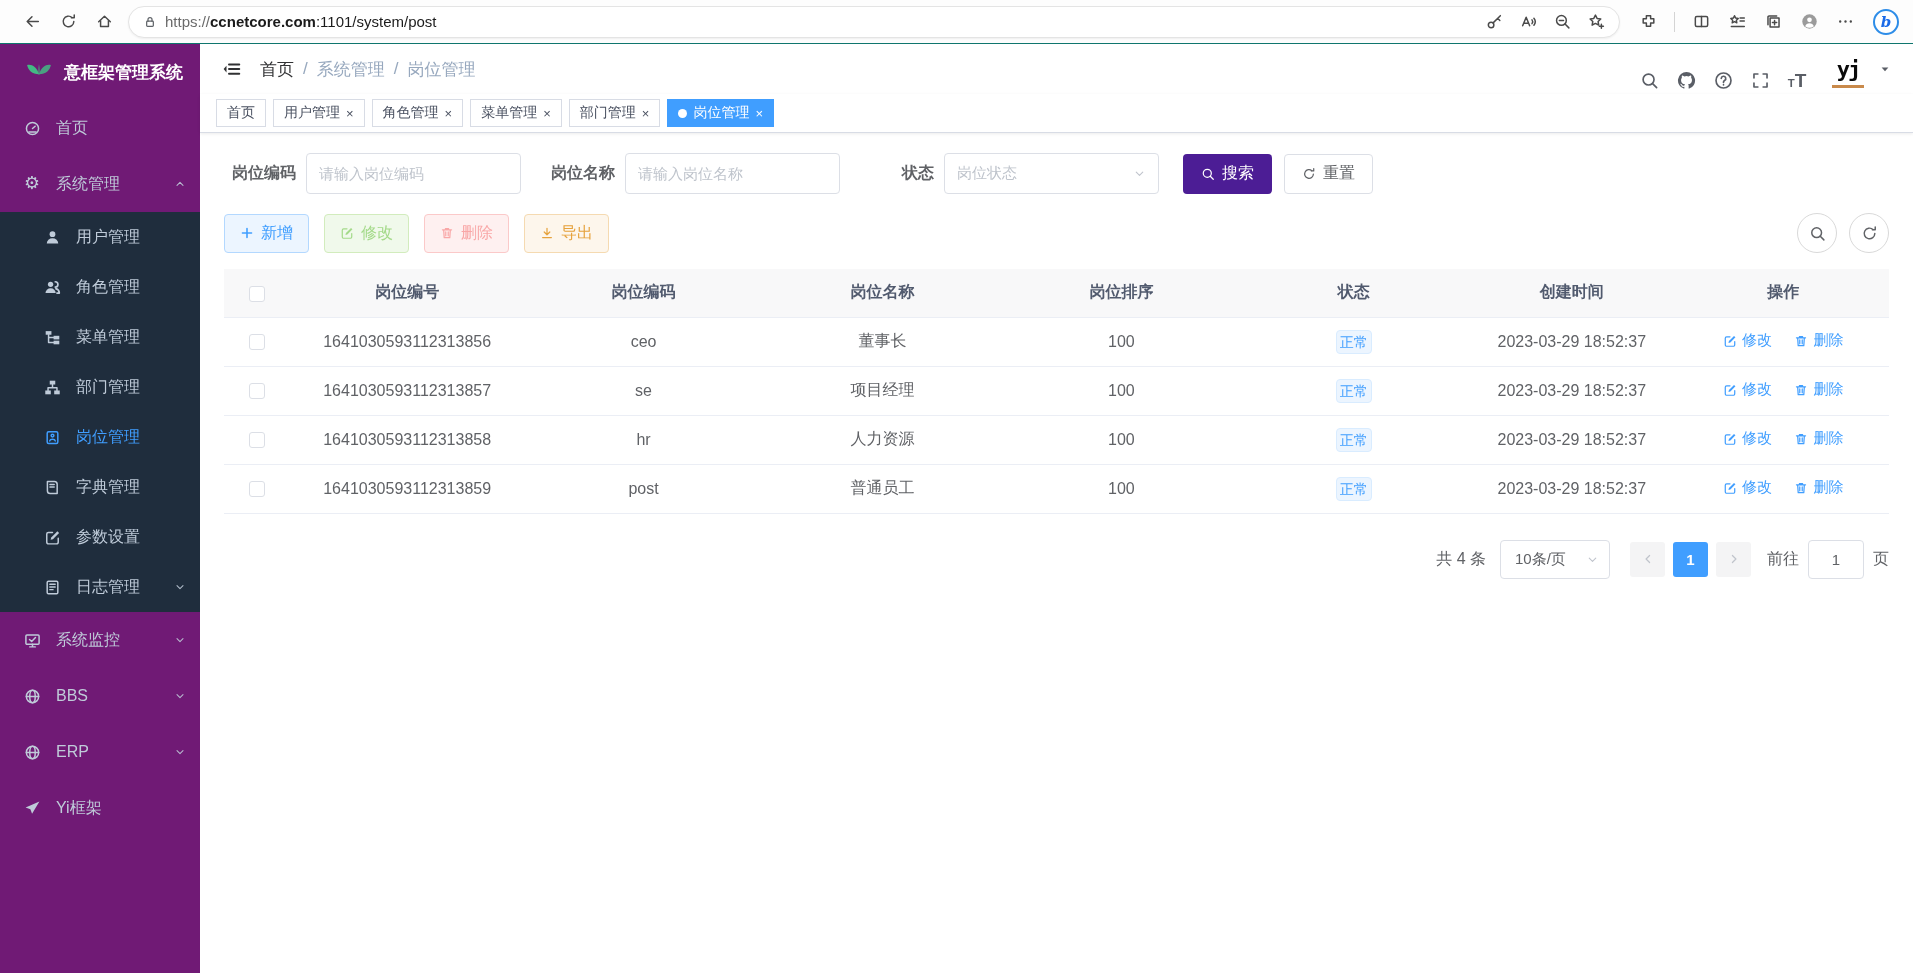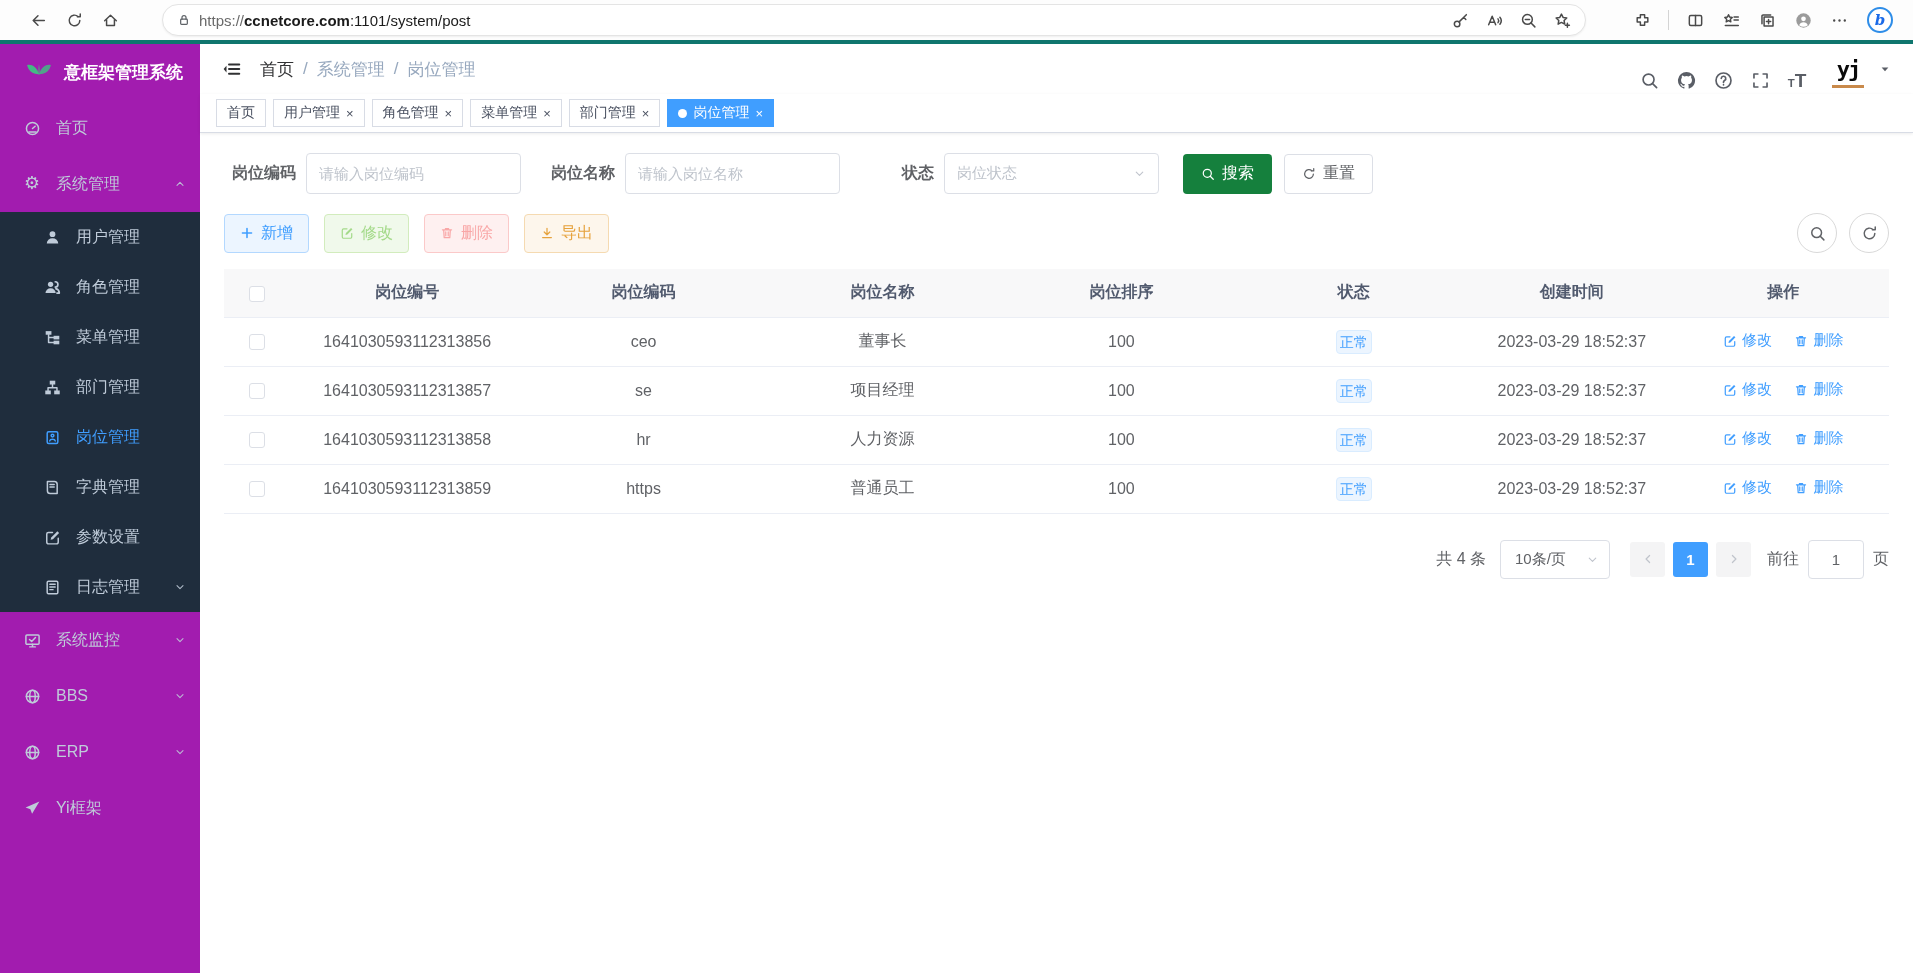--- a/index.html
+++ b/index.html
@@ -1,37 +1,37 @@
 <!DOCTYPE html>
 <html><head>
 <meta charset="utf-8">
 <style>
   * { box-sizing: border-box; margin: 0; padding: 0; }
   html,body { width:1913px; height:974px; overflow:hidden; }
   body { font-family:"Liberation Sans","DejaVu Sans",sans-serif; background:#fff; color:#303133; }
   svg { display:block; }
 
   
-  .browser { height:44px; background:#fdfdfd; border-bottom:4px solid #0f766e; display:flex; align-items:center; padding:0 20px;gap:28px; }
+  .browser { height:44px; background:#fdfdfd; border-bottom:1px solid #0f766e; display:flex; align-items:center; padding:0 14px; }
   .b-ic { width:36px; height:32px; border-radius:6px; display:flex; align-items:center; justify-content:center; color:#4a4a4a; font-size:17px; flex:none; }
   .addr { flex:1; height:32px; margin:0 10px 0 6px; background:#fff; border:1px solid #e4e4e4; box-shadow:0 1px 2px rgba(0,0,0,.06); border-radius:16px; display:flex; align-items:center; padding:0 6px 0 14px; gap:8px; min-width:0; }
   .addr .lock { color:#5f6368; font-size:14px; }
   .url { flex:1; font-size:15px; white-space:nowrap; overflow:hidden; }
   .url .scheme { color:#6a6a6a; }
   .url .domain { color:#1b1b1b; font-weight:700; }
   .url .rest { color:#1b1b1b; }
   .pill-ics { display:flex; align-items:center; }
   .pill-ics .b-ic { width:34px; }
   .b-right { display:flex; align-items:center; gap:2px; }
   .vdiv { width:1px; height:20px; background:#d4d4d4; margin:0 6px; }
   .copilot { width:26px; height:26px; border-radius:50%; background:#fff; border:2px solid #2e8de8; color:#1a6ae8; font-weight:700; font-style:italic; font-family:"DejaVu Serif",serif; font-size:15px; display:flex; align-items:center; justify-content:center; margin-left:8px; }
 
   
   .app { display:flex; height:929px; }
-  .sidebar { width:200px; flex:none; background:#a21caf; color:#bfcbd9; overflow:hidden; }
+  .sidebar { width:200px; flex:none; background:#701a75; color:#bfcbd9; overflow:hidden; }
   .logo { height:56px; display:flex; align-items:center; padding-left:26px; gap:12px; }
   .logo-title { color:#fff; font-weight:700; font-size:17px; }
   .s-item { height:56px; display:flex; align-items:center; padding:0 14px 0 24px; font-size:16px; cursor:pointer; }
   .s-item.sub { height:50px; padding-left:44px; background:#1f2d3d; }
   .s-item.active { color:#409eff; }
   .mi { width:24px; flex:none; display:flex; justify-content:flex-start; font-size:17px; }
   .s-label { margin-left:8px; }
   .arrow { margin-left:auto; font-size:12px; opacity:.9; }
   .uni { font-size:1.05em; line-height:1; }
 
@@ -62,21 +62,21 @@
   
   .filters { display:flex; align-items:center; }
   .f-item { display:flex; align-items:center; margin-right:22px; }
   .f-label { width:72px; text-align:right; font-weight:700; font-size:16px; color:#606266; margin-right:10px; flex:none; }
   .f-input, .f-select { width:215px; height:41px; border:1px solid #dcdfe6; border-radius:4px; padding:0 12px; font-size:15px; color:#606266; background:#fff; font-family:inherit; }
   .f-input::placeholder { color:#bfc4cc; }
   .f-select { display:flex; align-items:center; justify-content:space-between; }
   .f-select .ph { color:#bfc4cc; }
   .f-select .sel-arr { color:#c0c4cc; font-size:13px; }
   .btn { height:40px; border-radius:4px; font-size:16px; display:inline-flex; align-items:center; gap:7px; padding:0 17px; border:1px solid transparent; cursor:pointer; font-family:inherit; }
-  .btn-search { background:#15803d; color:#fff; margin-left:24px; }
+  .btn-search { background:#4c1d95; color:#fff; margin-left:24px; }
   .btn-reset { background:#fff; border-color:#dcdfe6; color:#606266; margin-left:12px;text-align:center; }
   .bic { font-size:14px; display:flex; }
 
   
   .toolbar { display:flex; align-items:center; margin-top:19px; }
   .tb { height:39px; padding:0 15px; border-radius:4px; font-size:16px; display:inline-flex; align-items:center; gap:7px; margin-right:15px; border:1px solid; cursor:pointer; font-family:Liberation Serif, serif; }
   .tb-add { background:#ecf5ff; border-color:#b3d8ff; color:#409eff; }
   .tb-edit { background:#f0f9eb; border-color:#d2ecbd; color:#a4da8a; }
   .tb-del { background:#fef0f0; border-color:#fbc9c9; color:#f9a7a7; }
   .tb-exp { background:#fdf6ec; border-color:#f5dab1; color:#e6a23c; }
@@ -708,21 +708,21 @@
                     </svg>
                   </span>
                   <span>删除</span>
                 </span>
               </td>
             </tr>
 
             <tr>
               <td><span class="cb"></span></td>
               <td>1641030593112313859</td>
-              <td>https</td>
+              <td>post</td>
               <td>普通员工</td>
               <td>100</td>
               <td><span class="tag">正常</span></td>
               <td>2023-03-29 18:52:37</td>
               <td>
                 <span class="op">
                   <span class="bic">
                     <svg viewBox="0 0 16 16" width="1em" height="1em" fill="none" stroke="currentColor" stroke-width="1.4" stroke-linecap="round" stroke-linejoin="round">
                       <path d="M13.4 8.6v3.8a1.6 1.6 0 0 1-1.6 1.6H4.2a1.6 1.6 0 0 1-1.6-1.6V4.8a1.6 1.6 0 0 1 1.6-1.6H8"></path>
                       <path d="M12.6 2.2l1.6 1.6-5.8 5.8-2.2.6.6-2.2z" fill="currentColor" stroke="none"></path>

